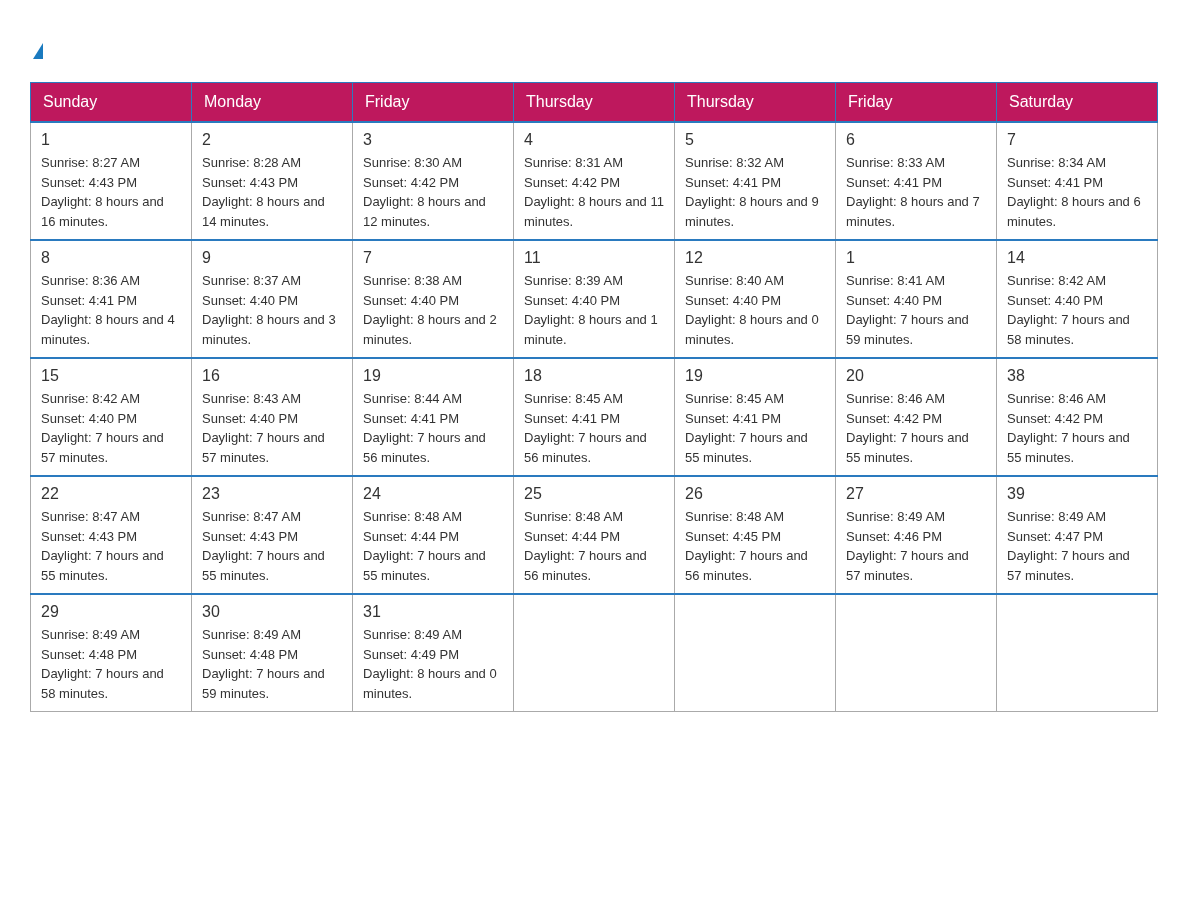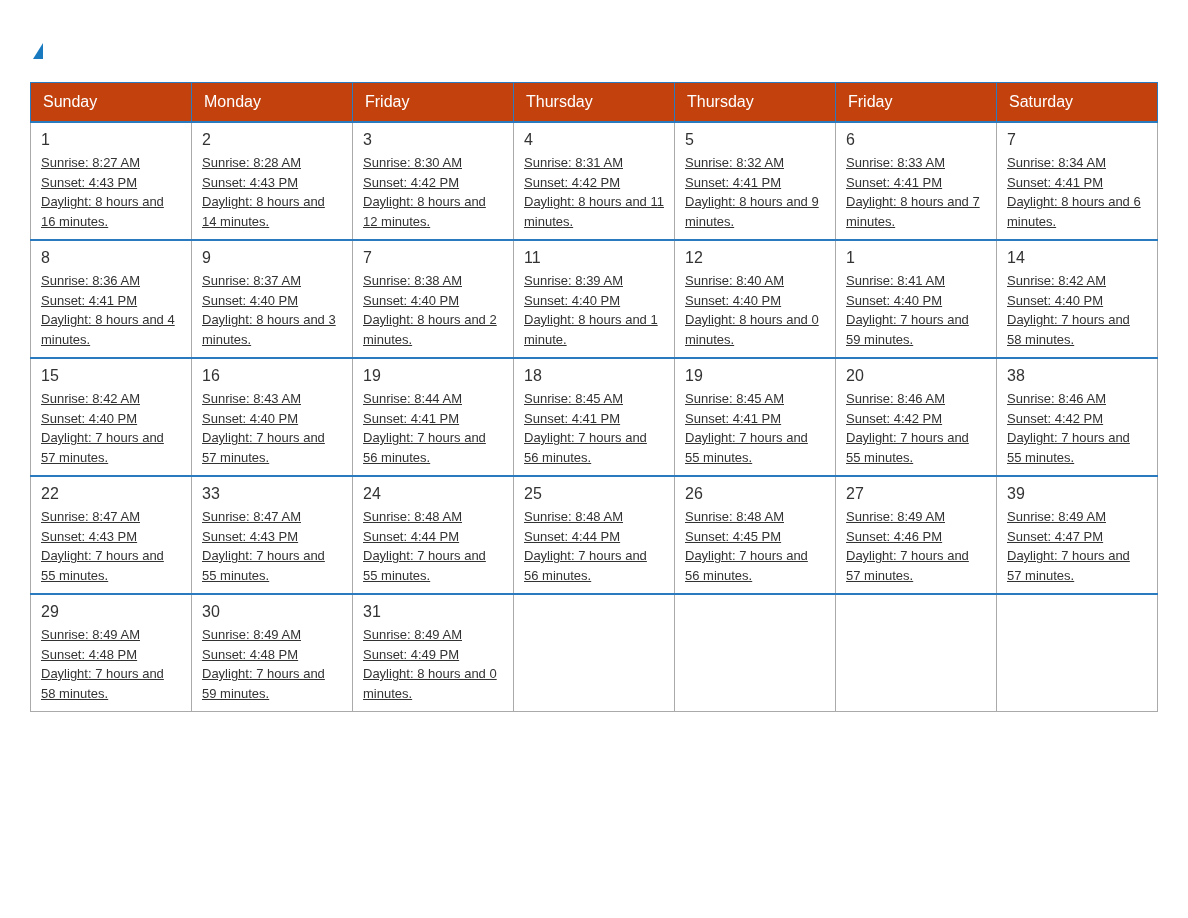--- a/index.html
+++ b/index.html
@@ -53,21 +53,21 @@
     .location {
       font-size: 22px;
       color: #555;
       margin-top: 4px;
     }
     table {
       width: 100%;
       border-collapse: collapse;
     }
     thead tr {
-      background-color: #c2410c;
+      background-color: #be185d;
     }
     thead th {
       color: white;
       text-align: left;
       padding: 10px 12px;
       font-size: 16px;
       font-weight: normal;
       border: 1px solid #2a7abf;
     }
     tbody td {
@@ -81,21 +81,20 @@
     }
     .day-number {
       font-size: 16px;
       font-weight: normal;
       margin-bottom: 4px;
       display: block;
     }
     .day-info {
       font-size: 13px;
       line-height: 1.5;
-      text-decoration: underline;
     }
     tbody tr {
       border-top: 2px solid #2a7abf;
     }
     .empty-cell {
       background: #fff;
     }
   </style>
 </head>
 <body>
@@ -305,21 +304,21 @@
       <tr>
         <td>
         <span class="day-number">22</span>
         <div class="day-info">
           Sunrise: 8:47 AM<br>
           Sunset: 4:43 PM<br>
           Daylight: 7 hours and 55 minutes.
         </div>
       </td>
         <td>
-        <span class="day-number">33</span>
+        <span class="day-number">23</span>
         <div class="day-info">
           Sunrise: 8:47 AM<br>
           Sunset: 4:43 PM<br>
           Daylight: 7 hours and 55 minutes.
         </div>
       </td>
         <td>
         <span class="day-number">24</span>
         <div class="day-info">
           Sunrise: 8:48 AM<br>

